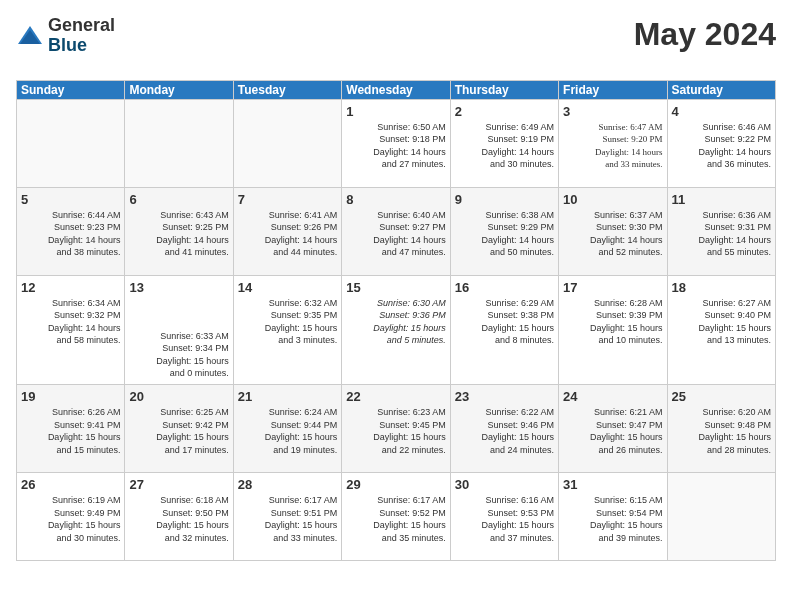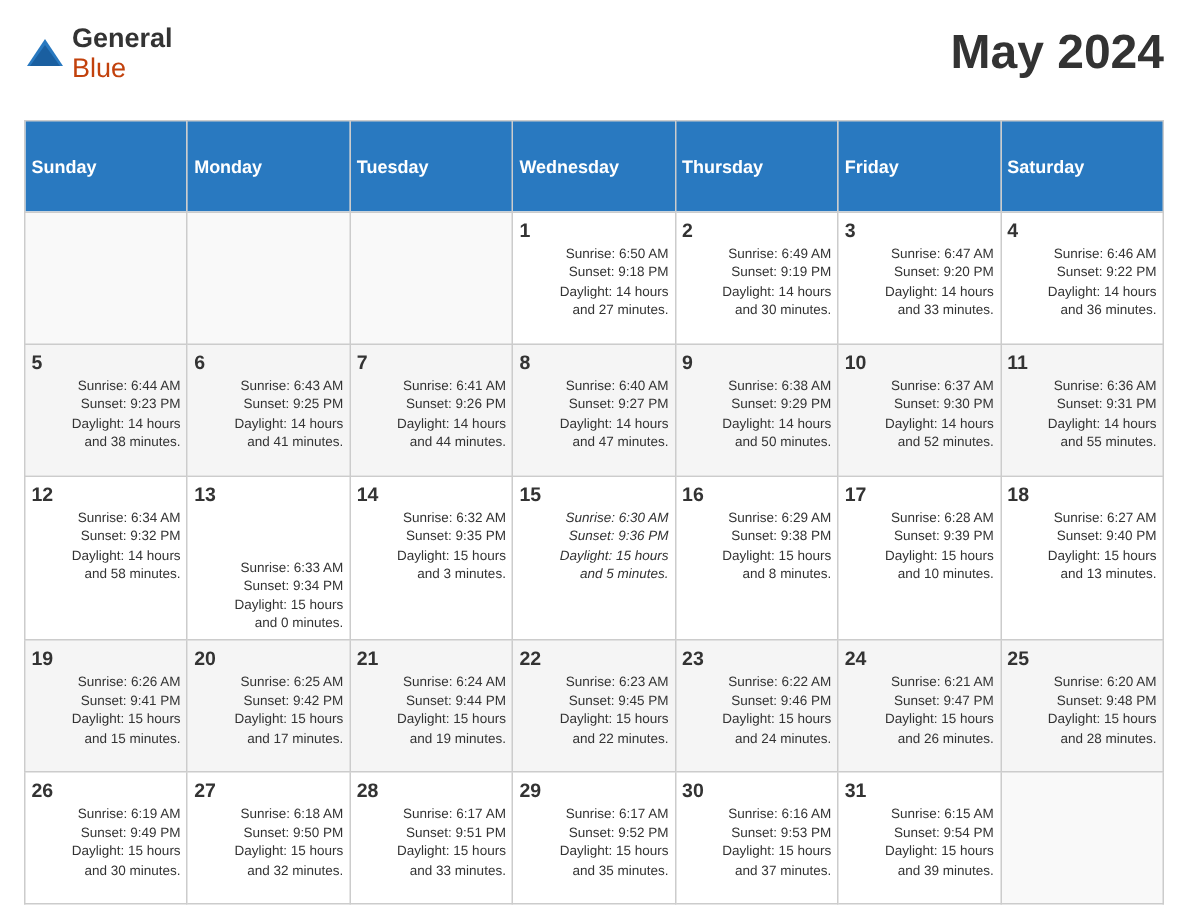--- a/index.html
+++ b/index.html
@@ -26,22 +26,22 @@
       flex-direction: column;
       line-height: 1.1;
     }
     .logo-general {
       font-size: 18px;
       font-weight: bold;
       color: #333;
     }
     .logo-blue {
       font-size: 18px;
-      font-weight: normal;
-      color: #c2410c;
+      font-weight: bold;
+      color: #0c4a6e;
     }
     .logo-icon {
       width: 28px;
       height: 28px;
     }
     .title-block {
       text-align: right;
     }
     .month-title {
       font-size: 32px;
@@ -55,21 +55,21 @@
     table {
       width: 100%;
       border-collapse: collapse;
       table-layout: fixed;
     }
     th {
       background-color: #2979c0;
       color: white;
       font-size: 12px;
       font-weight: bold;
-      padding: 23px 4px;
+      padding: 2px 4px;
       text-align: left;
       border: 1px solid #ccc;
       margin-left: 28px;
     }
     td {
       border: 1px solid #ccc;
       vertical-align: top;
       padding: 4px;
       font-size: 9.5px;
       color: #333;
@@ -141,21 +141,21 @@
         </td>
         <td>
           <span class="day-num">2</span>
           <div class="cell-info" style="white-space: pre-line;">Sunrise: 6:49 AM
 Sunset: 9:19 PM
 Daylight: 14 hours
 and 30 minutes.</div>
         </td>
         <td>
           <span class="day-num">3</span>
-          <div class="cell-info" style="white-space: pre-line;">Sunrise: 6:47 AM
+          <div class="cell-info" style="white-space: pre-line; font-family: Liberation Serif, serif;">Sunrise: 6:47 AM
 Sunset: 9:20 PM
 Daylight: 14 hours
 and 33 minutes.</div>
         </td>
         <td>
           <span class="day-num">4</span>
           <div class="cell-info" style="white-space: pre-line;">Sunrise: 6:46 AM
 Sunset: 9:22 PM
 Daylight: 14 hours
 and 36 minutes.</div>

